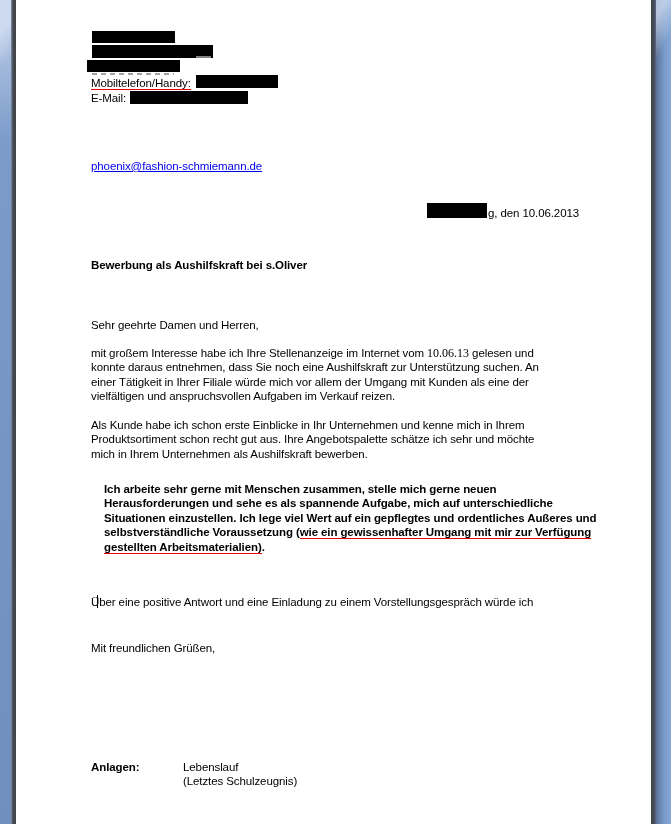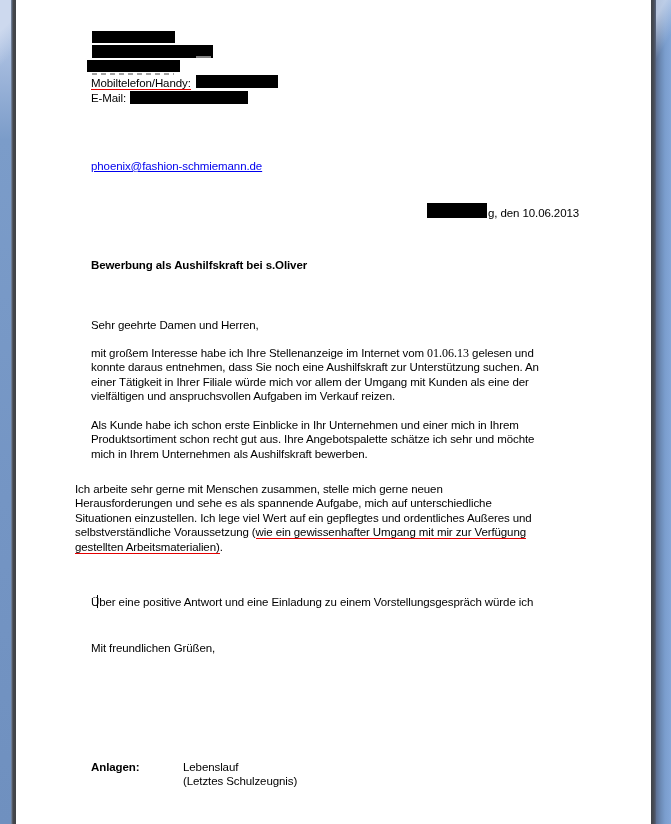--- a/index.html
+++ b/index.html
@@ -126,33 +126,33 @@
   <a class="abs txt email-link" style="left:91px; top:159px;">phoenix@fashion-schmiemann.de</a>
 
   <div class="redact" style="left:427px; top:203px; width:60px; height:15px;"></div>
   <div class="abs txt" style="left:488px; top:205.5px;">g, den 10.06.2013</div>
 
   <div class="abs txt bold" style="left:91px; top:257.5px;">Bewerbung als Aushilfskraft bei s.Oliver</div>
 
   <div class="abs txt" style="left:91px; top:317.5px;">Sehr geehrte Damen und Herren,</div>
 
   <div class="abs txt para" style="left:91px; top:346px;">
-      <div class="line"><span>mit großem Interesse habe ich Ihre Stellenanzeige im Internet vom </span><span class="serif">01.06.13</span><span> gelesen und</span></div>
+      <div class="line"><span>mit großem Interesse habe ich Ihre Stellenanzeige im Internet vom </span><span class="serif">10.06.13</span><span> gelesen und</span></div>
       <div class="line"><span>konnte daraus entnehmen, dass Sie noch eine Aushilfskraft zur Unterstützung suchen. An</span></div>
       <div class="line"><span>einer Tätigkeit in Ihrer Filiale würde mich vor allem der Umgang mit Kunden als eine der</span></div>
       <div class="line"><span>vielfältigen und anspruchsvollen Aufgaben im Verkauf reizen.</span></div>
     </div>
 
   <div class="abs txt para" style="left:91px; top:418px;">
-      <div class="line"><span>Als Kunde habe ich schon erste Einblicke in Ihr Unternehmen und einer mich in Ihrem</span></div>
+      <div class="line"><span>Als Kunde habe ich schon erste Einblicke in Ihr Unternehmen und kenne mich in Ihrem</span></div>
       <div class="line"><span>Produktsortiment schon recht gut aus. Ihre Angebotspalette schätze ich sehr und möchte</span></div>
       <div class="line"><span>mich in Ihrem Unternehmen als Aushilfskraft bewerben.</span></div>
     </div>
 
-  <div class="abs txt para" style="left:75px; top:482px;">
+  <div class="abs txt para" style="left:104px; top:482px;font-weight:bold;">
       <div class="line"><span>Ich arbeite sehr gerne mit Menschen zusammen, stelle mich gerne neuen</span></div>
       <div class="line"><span>Herausforderungen und sehe es als spannende Aufgabe, mich auf unterschiedliche</span></div>
       <div class="line"><span>Situationen einzustellen. Ich lege viel Wert auf ein gepflegtes und ordentliches Außeres und</span></div>
       <div class="line"><span>selbstverständliche Voraussetzung (</span><span class="ru">wie ein gewissenhafter Umgang mit mir zur Verfügung</span></div>
       <div class="line"><span class="ru">gestellten Arbeitsmaterialien)</span><span>.</span></div>
     </div>
 
   <div class="abs txt para" style="left:91px; top:595px;">
       <div class="line"><span>Über eine positive Antwort und eine Einladung zu einem Vorstellungsgespräch würde ich</span></div>
     </div>

